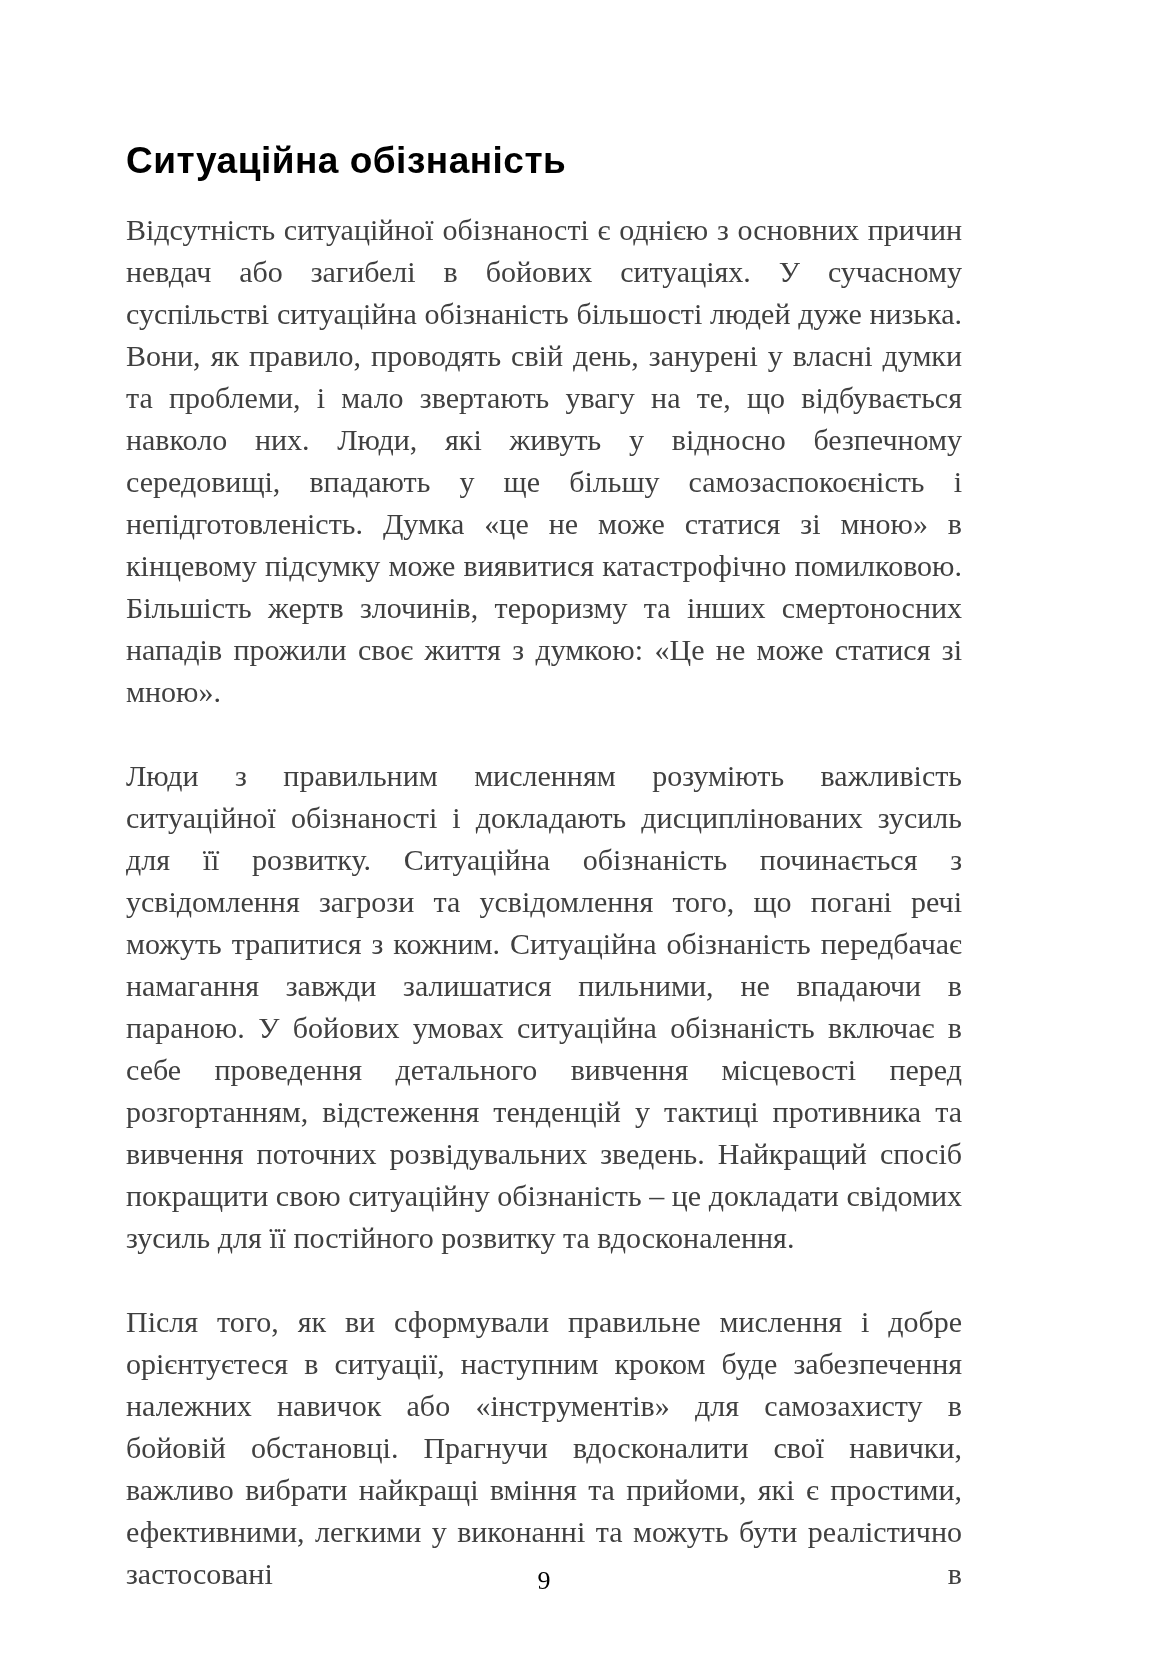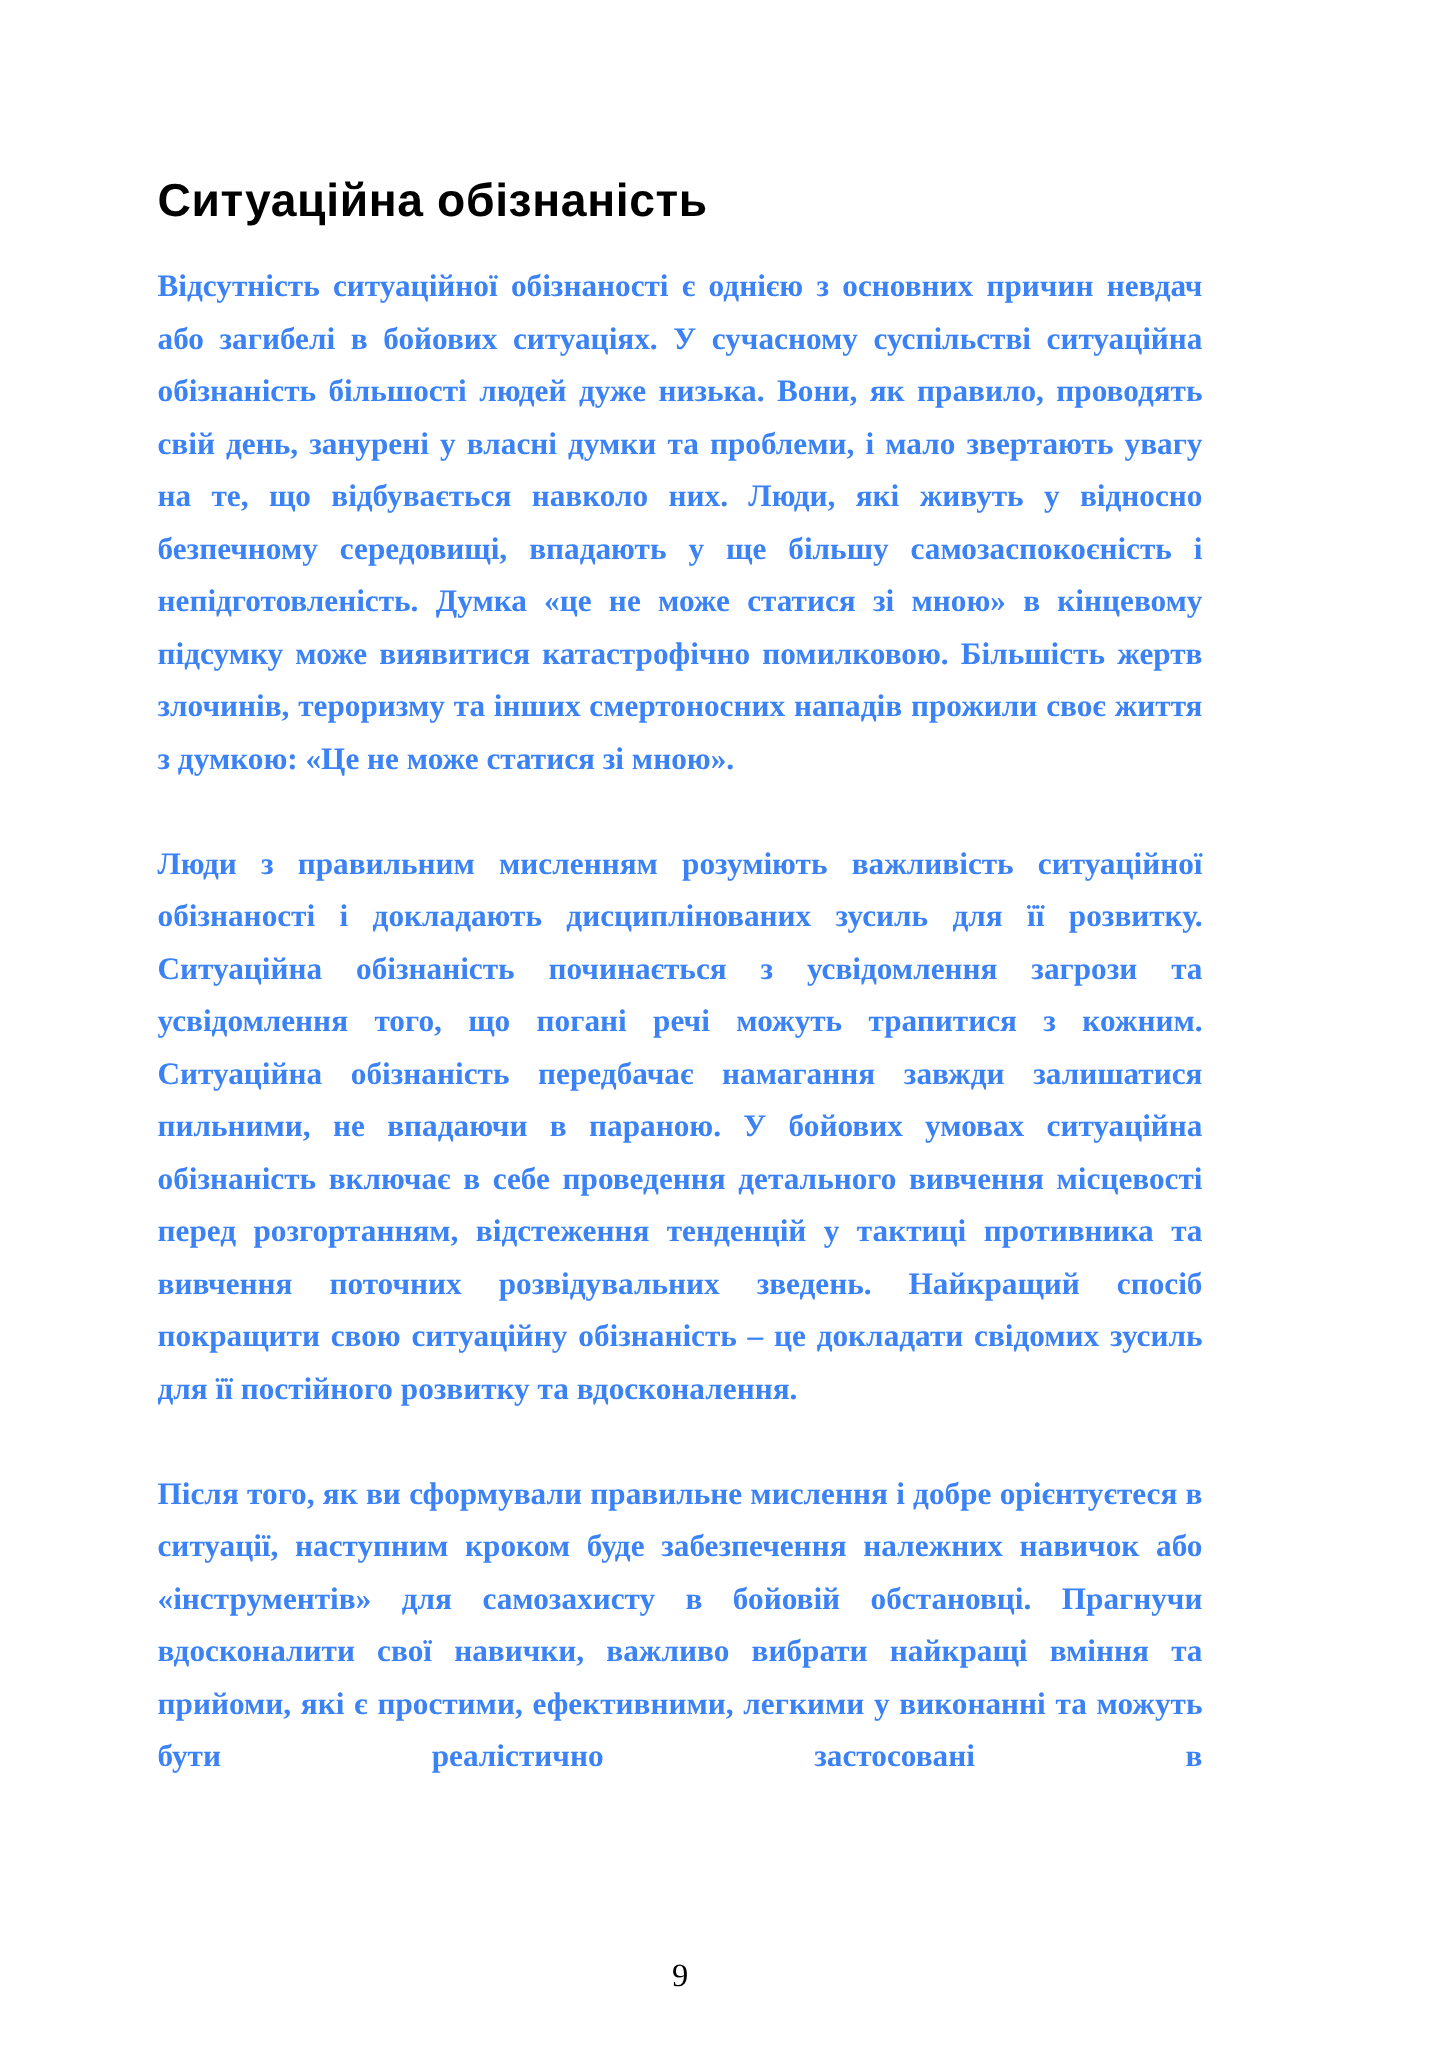--- a/index.html
+++ b/index.html
@@ -24,26 +24,25 @@
     font-size: 37px;
     line-height: 1.15;
     letter-spacing: 0.5px;
     color: #000000;
     margin: 0 0 26px 0;
   }
   .heading.second {
     margin-top: 64px;
   }
   .para {
-    font-size: 25px;
+    font-size: 30px;
     line-height: 42px;
     text-align: justify;
     margin: 0 0 42px 0;
-    color: #3b82f6;
-    font-weight: bold;
+    color: #404040;
   }
   .para.continues {
     text-align-last: justify;
   }
   .page-number {
     position: absolute;
     left: 126px;
     width: 836px;
     top: 1566px;
     text-align: center;

